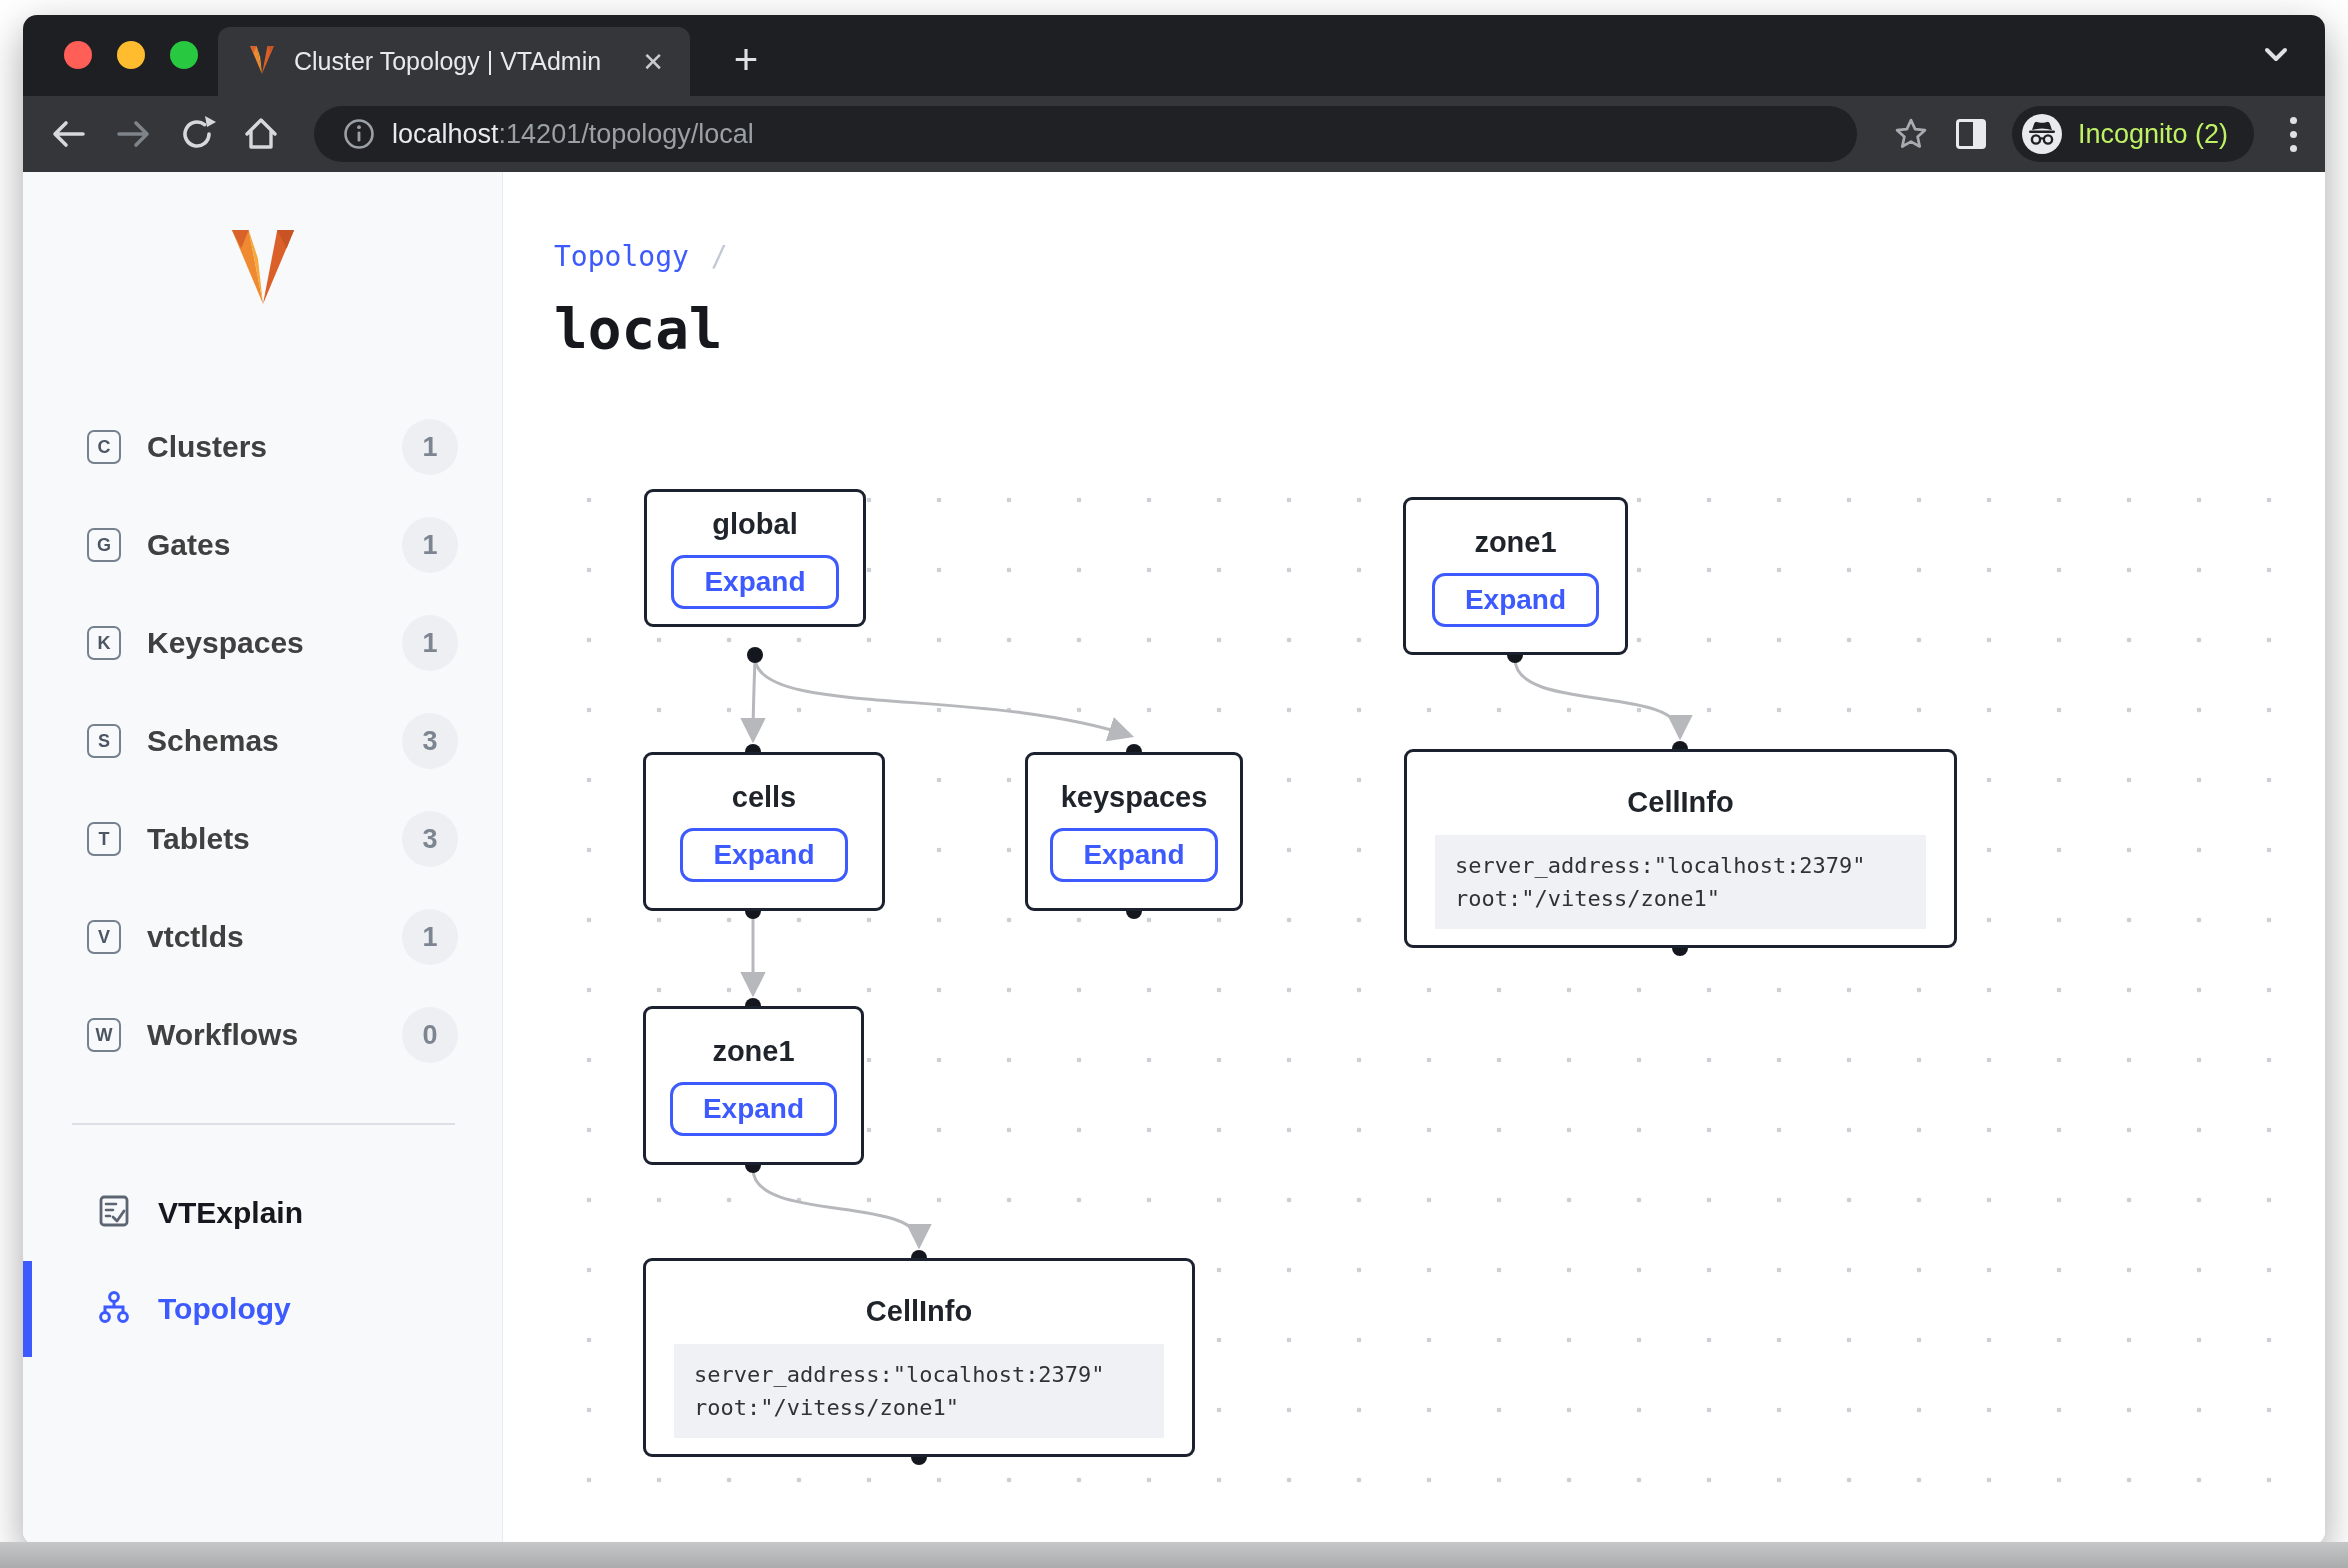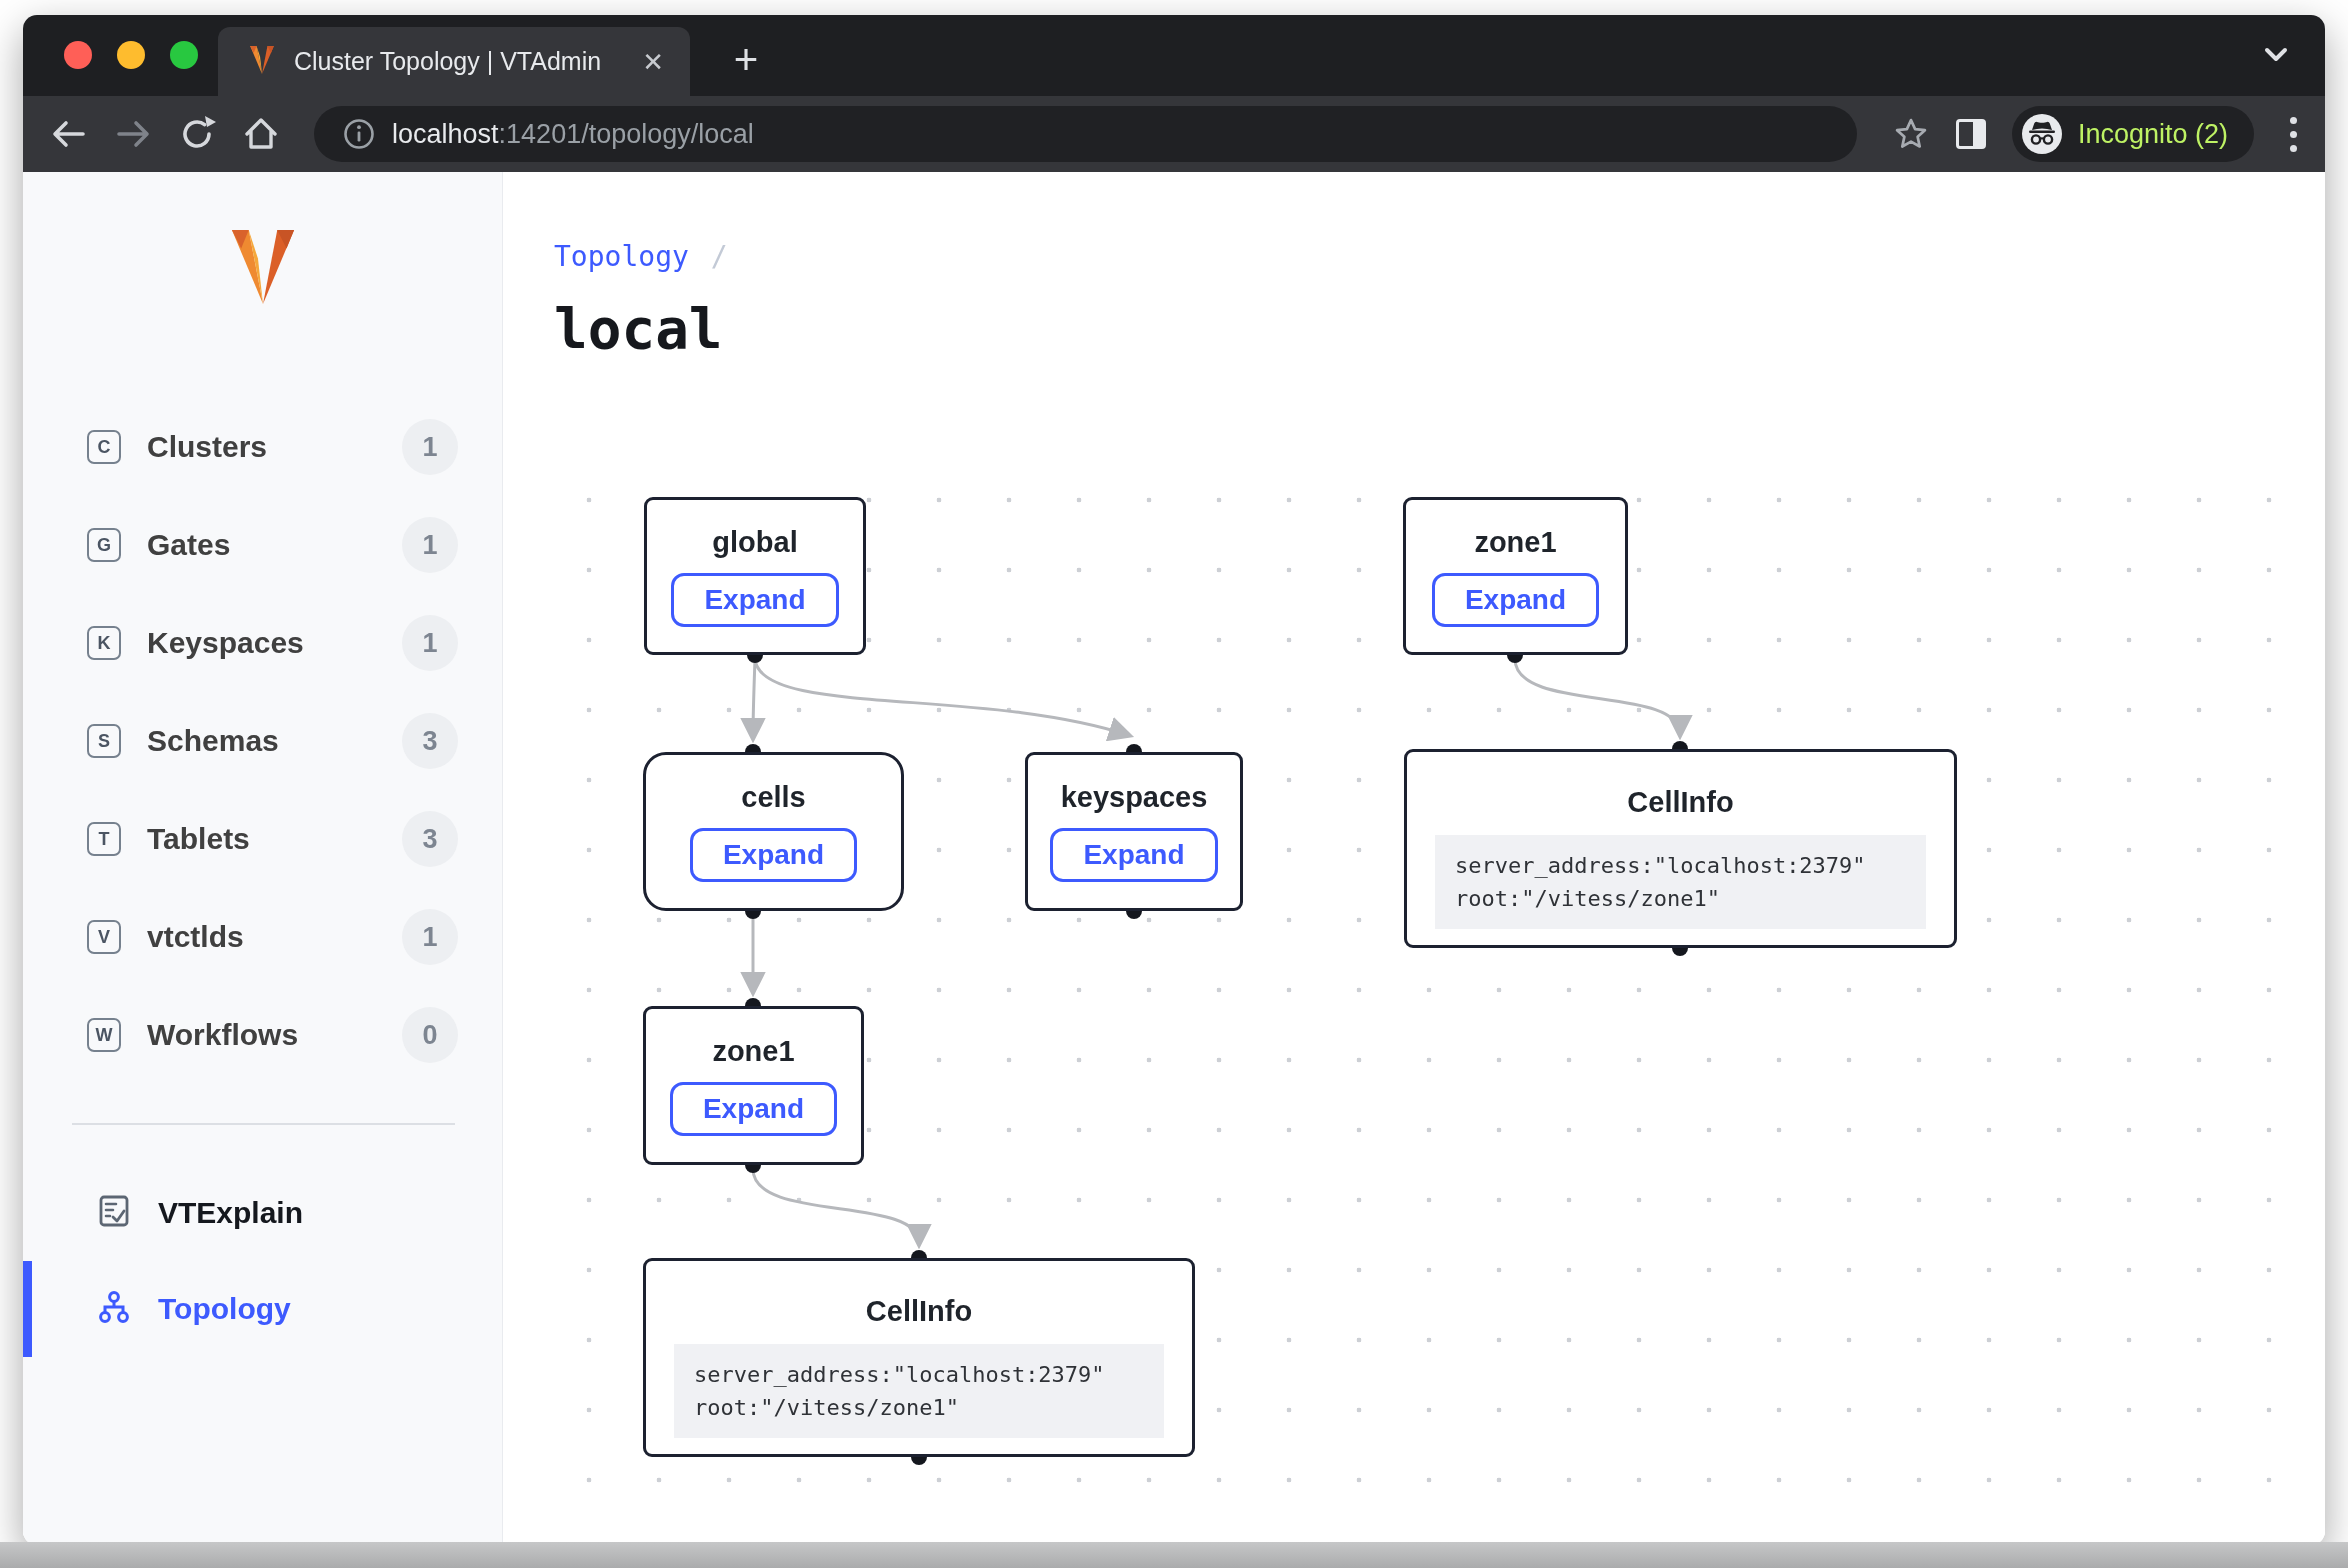--- a/index.html
+++ b/index.html
@@ -83,23 +83,23 @@
           display:flex; flex-direction:column; align-items:center; justify-content:center; gap:14px; }
   .node-title { font-size:29px; font-weight:700; color:#1f242b; }
   .expand-btn { background:#ffffff; border:3px solid #3d5afe; border-radius:13px; color:#3d5afe;
                 font-family:"Liberation Sans", sans-serif; font-size:28px; font-weight:700;
                 padding:8px 30px; cursor:pointer; }
   .n-info { justify-content:flex-start; padding-top:34px; gap:16px; }
   .code-block { background:#f0f1f4; padding:14px 20px; font-family:"DejaVu Sans Mono", monospace;
                 font-size:22px; color:#2f3237; line-height:1.5; align-self:stretch; margin:0 28px; }
 
   
-  #node-global    { left:104px; top:42px;  width:222px; height:158px; }
+  #node-global    { left:104px; top:34px;  width:222px; height:138px; }
   #node-zone1-top { left:863px; top:42px;  width:225px; height:158px; }
-  #node-cells     { left:103px; top:297px; width:261px; height:159px;border-radius:23px; }
+  #node-cells     { left:103px; top:297px; width:242px; height:159px; }
   #node-keyspaces { left:485px; top:297px; width:218px; height:159px; }
   #node-cellinfo-right  { left:864px; top:294px; width:553px; height:199px; }
   #node-zone1-mid { left:103px; top:551px; width:221px; height:159px; }
   #node-cellinfo-bottom { left:103px; top:803px; width:552px; height:199px; }
 </style>
 </head>
 <body>
 
 <div class="screen">
   <div class="window">

